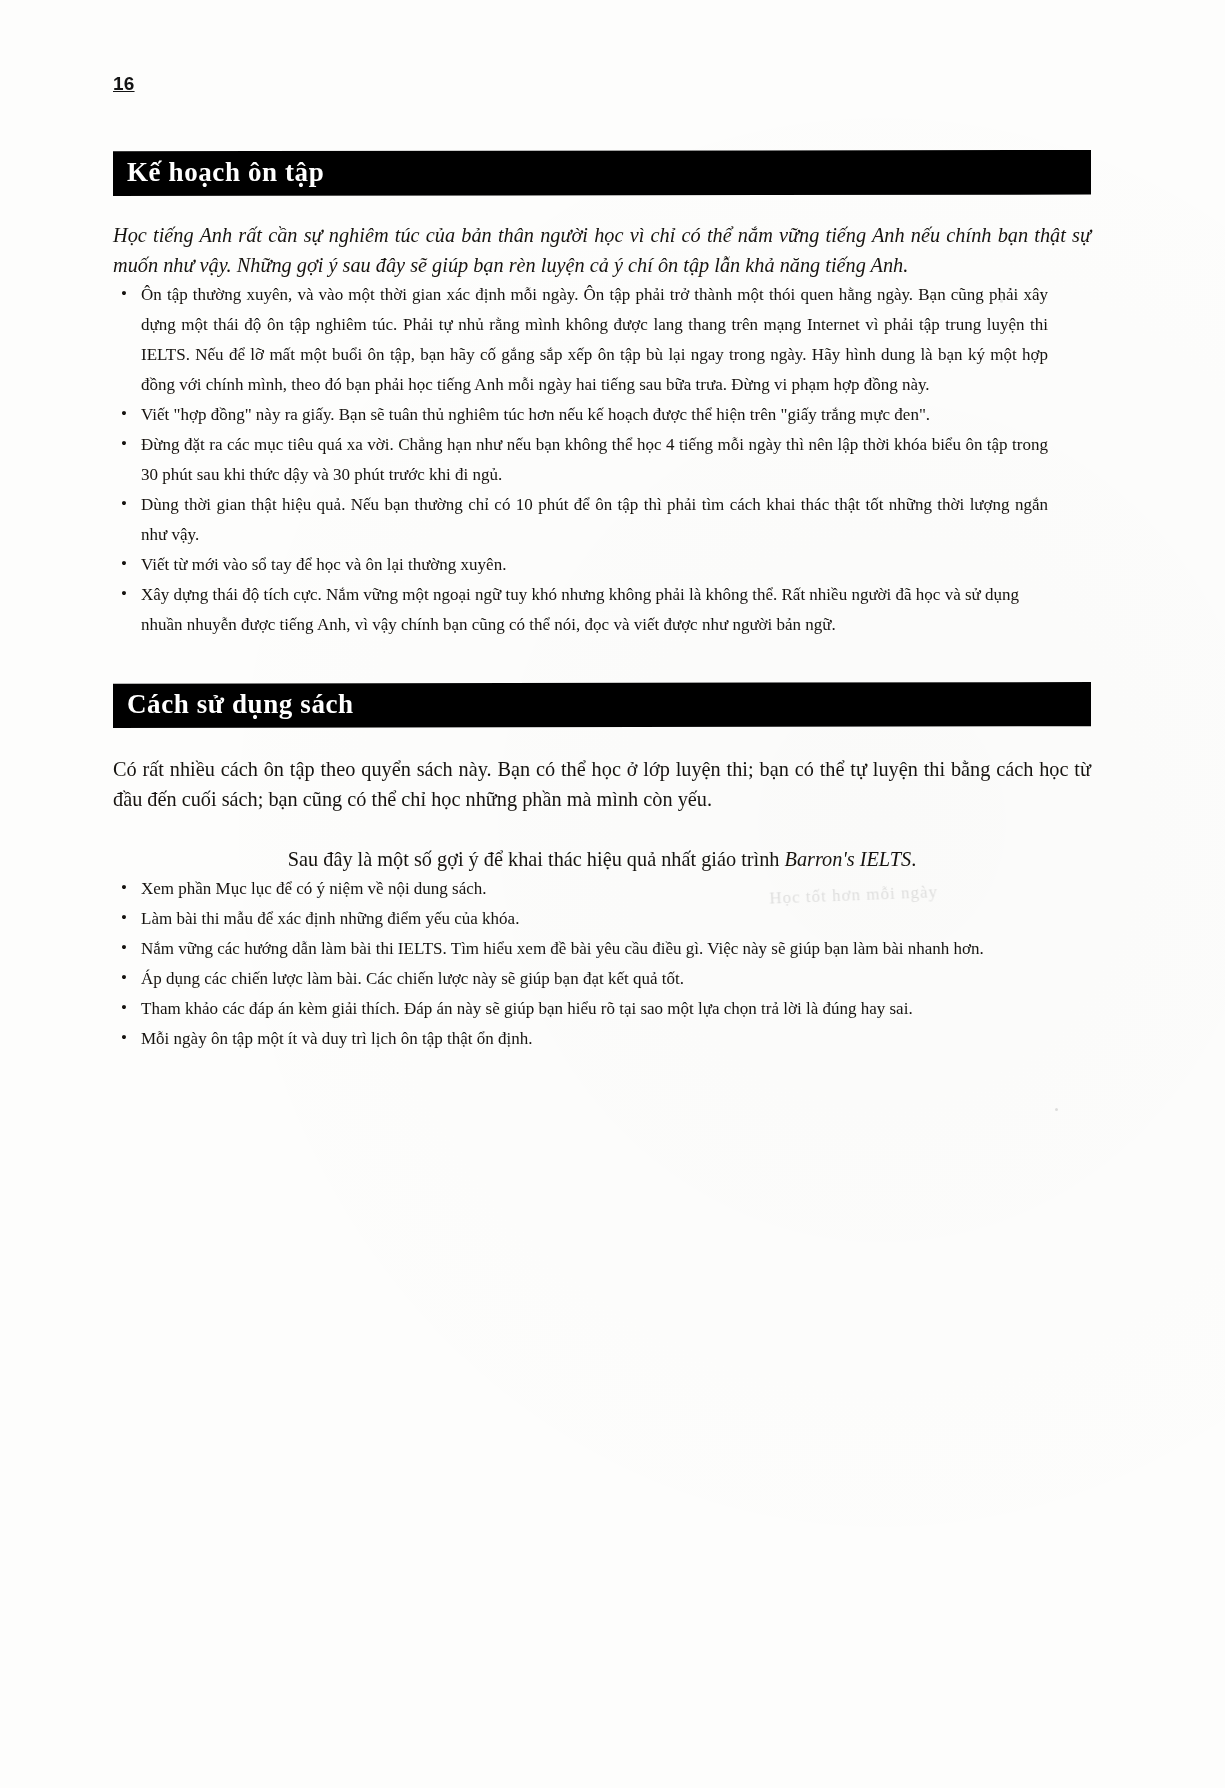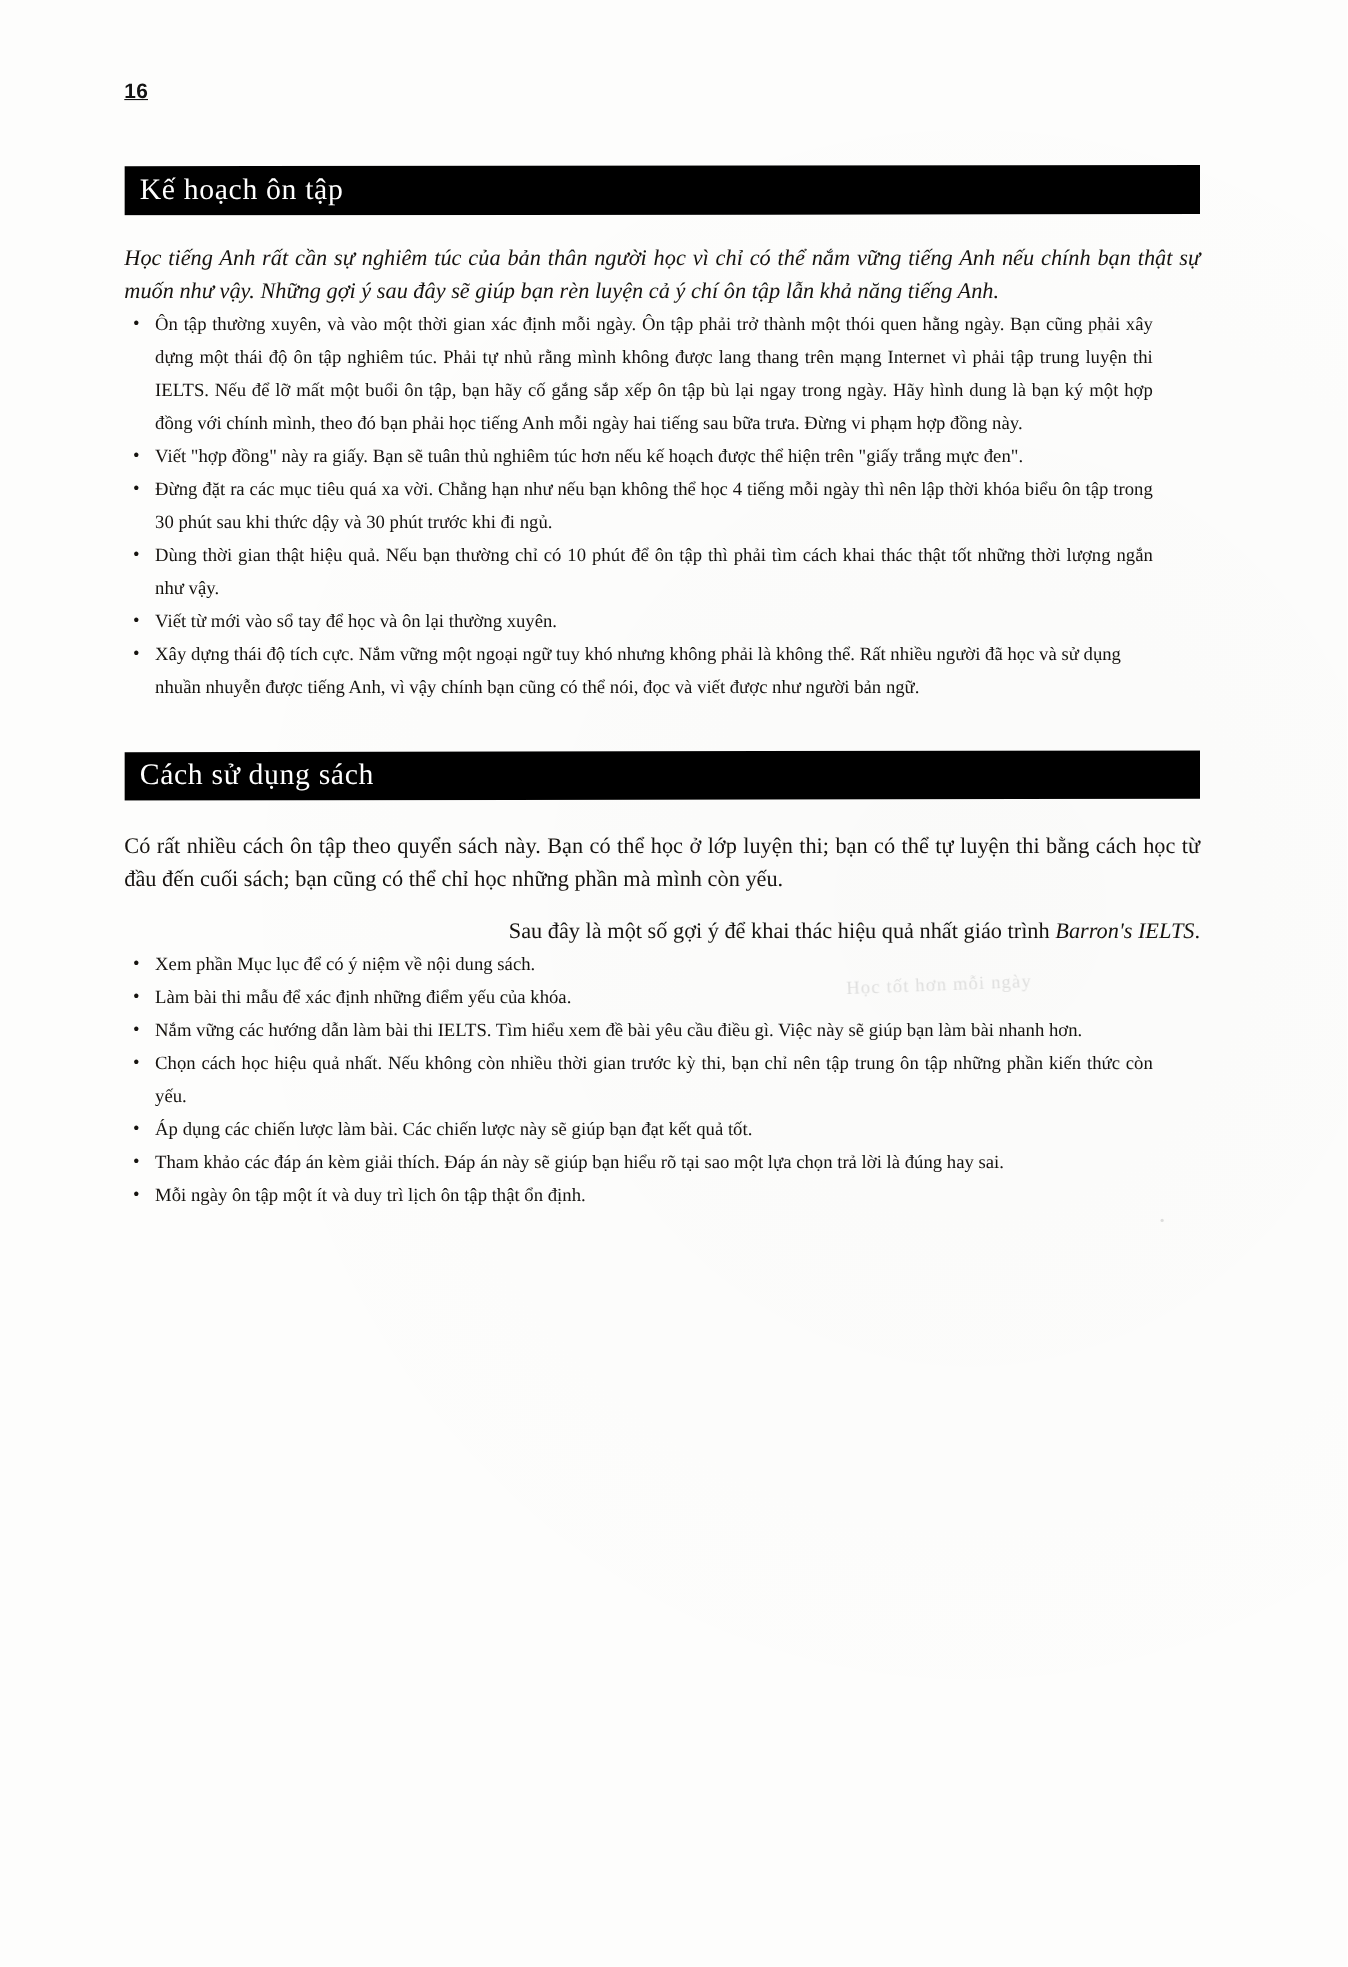--- a/index.html
+++ b/index.html
@@ -65,39 +65,40 @@
   .banner-title {
     position: absolute;
     left: 14px;
     top: 50%;
     transform: translateY(-52%);
     color: #ffffff;
     font-family: "Liberation Serif", "DejaVu Serif", serif;
     font-size: 27px;
     letter-spacing: 0.6px;
     white-space: nowrap;
+    font-weight: bold;
   }
 
   .banner-2 {
     clip-path: polygon(0 4%, 100% 0%, 100% 96%, 0 100%);
   }
 
   
   .para {
     font-size: 20.3px;
     line-height: 30px;
     text-align: justify;
     text-justify: inter-word;
     margin: 0;
     hyphens: none;
   }
 
   .para-intro { margin-top: 24px; font-style: italic; }
   .para-usage { margin-top: 26px; }
-  .para-note  { margin-top: 18px; text-align: right; }
+  .para-note  { margin-top: 30px; text-align: center; }
 
   .book-title { font-style: italic; }
 
   ul.bullets {
     list-style: none;
     margin: 0;
     padding: 0;
   }
   ul.bullets > li {
     position: relative;
@@ -184,21 +185,20 @@
     <p class="para para-usage">Có rất nhiều cách ôn tập theo quyển sách này. Bạn có thể học ở lớp luyện thi; bạn có thể tự luyện thi bằng cách học từ đầu đến cuối sách; bạn cũng có thể chỉ học những phần mà mình còn yếu.</p>
 
     <p class="para para-note">
       <span>Sau đây là một số gợi ý để khai thác hiệu quả nhất giáo trình </span><span class="book-title">Barron's IELTS</span><span>.</span>
     </p>
 
     <ul class="bullets list-usage">
       <li>Xem phần Mục lục để có ý niệm về nội dung sách.</li>
       <li>Làm bài thi mẫu để xác định những điểm yếu của khóa.</li>
       <li>Nắm vững các hướng dẫn làm bài thi IELTS. Tìm hiểu xem đề bài yêu cầu điều gì. Việc này sẽ giúp bạn làm bài nhanh hơn.</li>
-      <li>Chọn cách học hiệu quả nhất. Nếu không còn nhiều thời gian trước kỳ thi, bạn chỉ nên tập trung ôn tập những phần kiến thức còn yếu.</li>
       <li>Áp dụng các chiến lược làm bài. Các chiến lược này sẽ giúp bạn đạt kết quả tốt.</li>
       <li>Tham khảo các đáp án kèm giải thích. Đáp án này sẽ giúp bạn hiểu rõ tại sao một lựa chọn trả lời là đúng hay sai.</li>
       <li>Mỗi ngày ôn tập một ít và duy trì lịch ôn tập thật ổn định.</li>
     </ul>
 
   </div>
 
   <div class="ghost-text">Học tốt hơn
 mỗi ngày</div>
 

